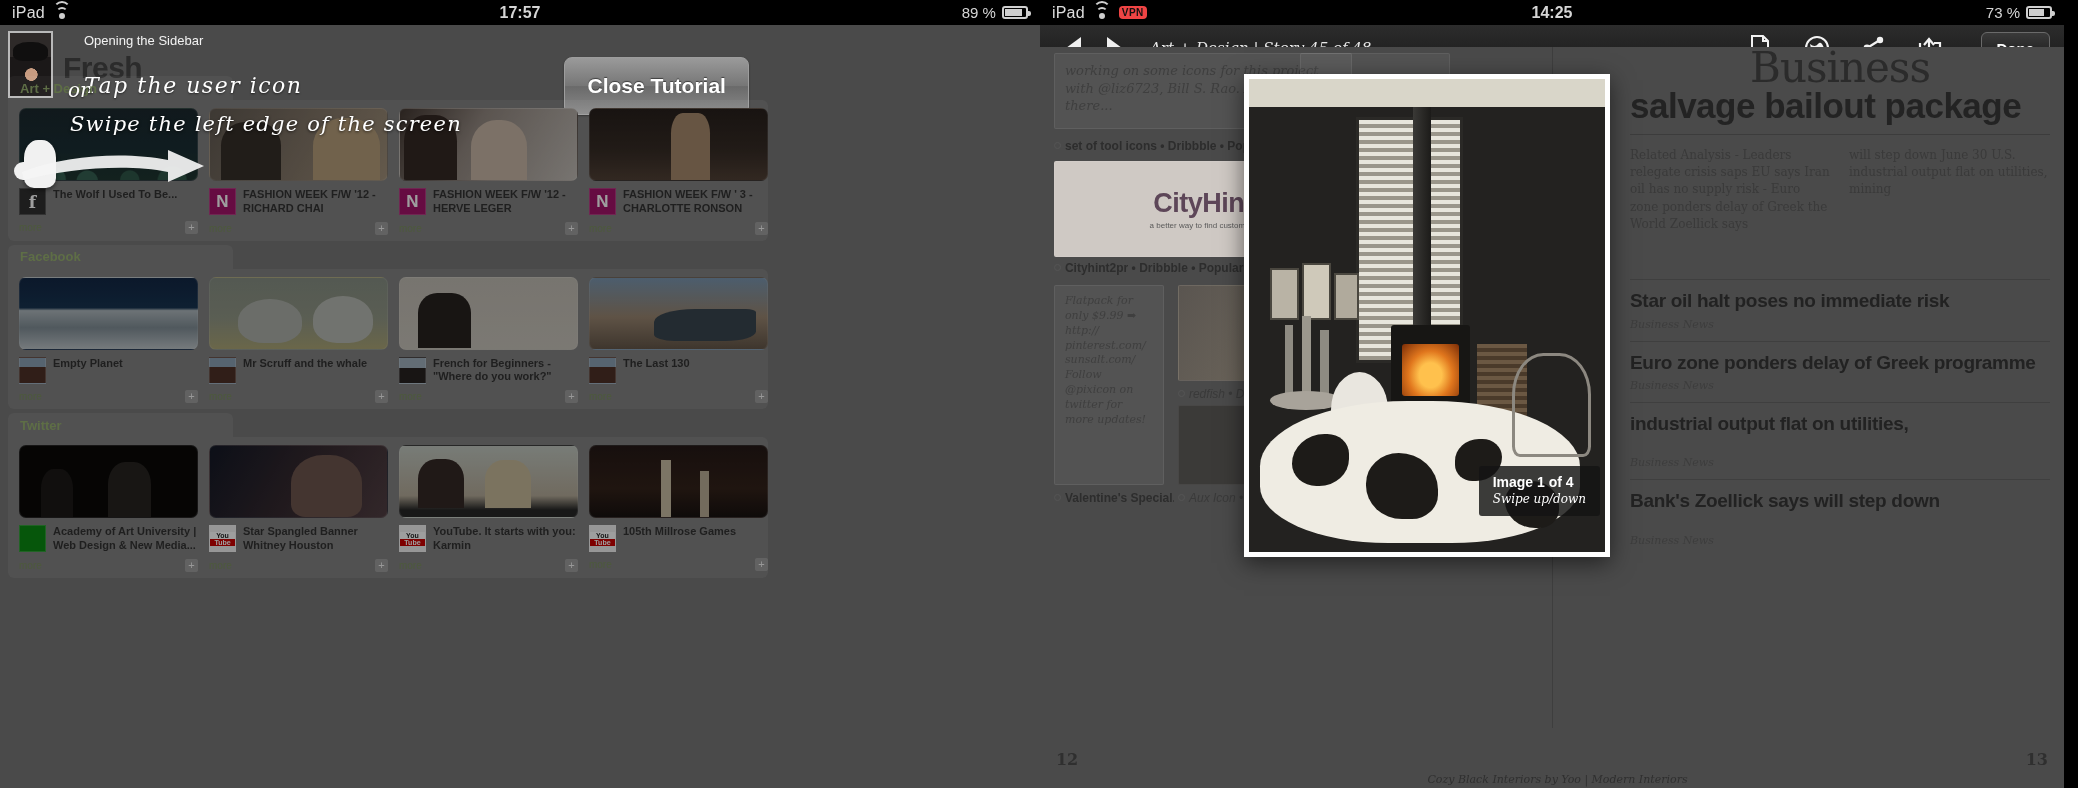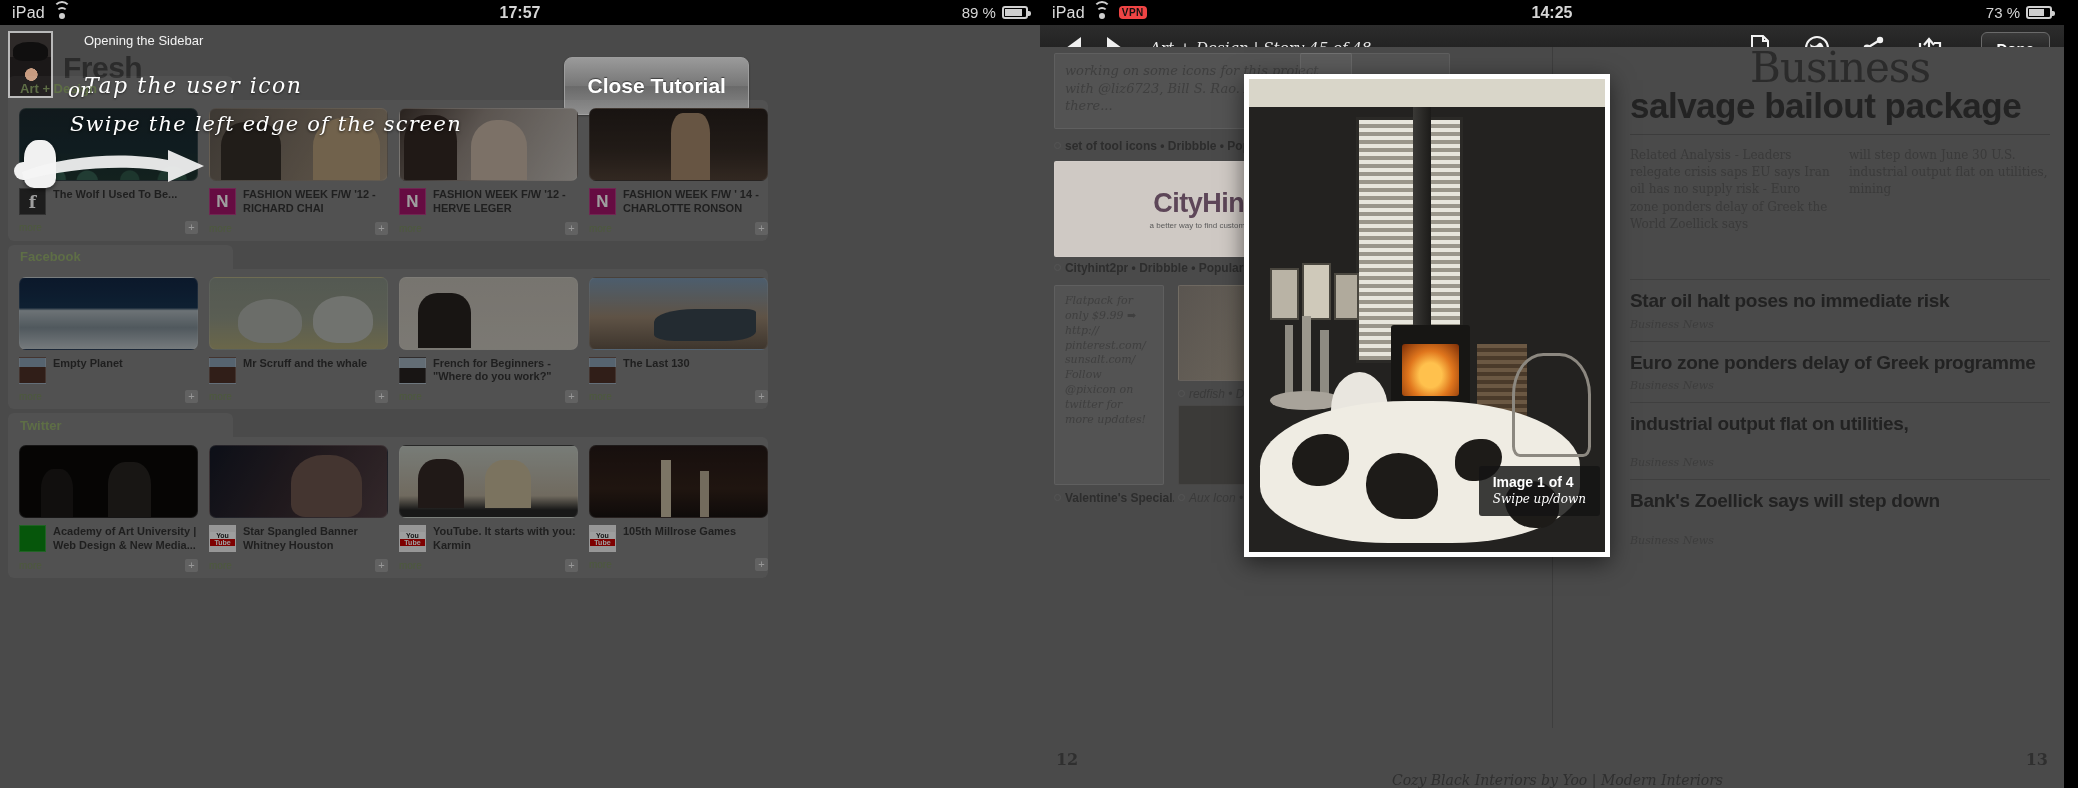--- a/index.html
+++ b/index.html
@@ -239,21 +239,21 @@
   .hl-src { font-family:"DejaVu Serif", serif; font-style: italic; font-size: 11px; color:#3d3d3d; margin-top: 6px; }
 
   .page-footer {
     position:absolute; left:0; right:0; bottom: 0; height: 58px;
     display:flex; align-items:center; justify-content:space-between;
     padding: 0 16px;
   }
   .pg-num { font-family:"DejaVu Serif", serif; font-weight:bold; font-size: 16px; color:#2f2f2f; }
   .pg-cap {
     position:absolute; left:11px; right:0; text-align:center;
-    font-family:"DejaVu Serif", serif; font-style: italic; font-size: 14px; color:#2f2f2f;margin-top:41px;
+    font-family:"DejaVu Serif", serif; font-style: italic; font-size: 11px; color:#2f2f2f;margin-top:41px;
   }
   .col-divider { position:absolute; left: 50%; top: 0; bottom: 60px; width:1px; background: rgba(0,0,0,.16); }
 
   
   .lightbox {
     position:absolute; left: 204px; top: 27px; width: 366px; height: 483px;
     background:#fff; padding: 5px; box-shadow: 0 6px 22px rgba(0,0,0,.55);
   }
   .lb-photo {
     width:100%; height:100%; position: relative; overflow:hidden;
@@ -357,21 +357,21 @@
               <span class="card-plus">+</span>
             </div>
           </div>
 
           <div class="card">
             <div class="card-thumb" style="background:linear-gradient(180deg,#2b211c 0%,#3d2f26 60%,#5a4436 100%);">
               <div style="position:absolute;left:46%;top:5%;width:22%;height:95%;background:#b8916a;border-radius:30% 30% 0 0;"></div>
             </div>
             <div class="card-meta">
               <div class="card-icon" style="background:#a5136a;">N</div>
-              <div class="card-title">FASHION WEEK F/W ' 14 - CHARLOTTE RONSON</div>
+              <div class="card-title">FASHION WEEK F/W ' 3 - CHARLOTTE RONSON</div>
             </div>
             <div class="card-foot">
               <span class="card-more">more</span>
               <span class="card-plus">+</span>
             </div>
           </div>
         </div>
       </div>
 
       <div class="section">

